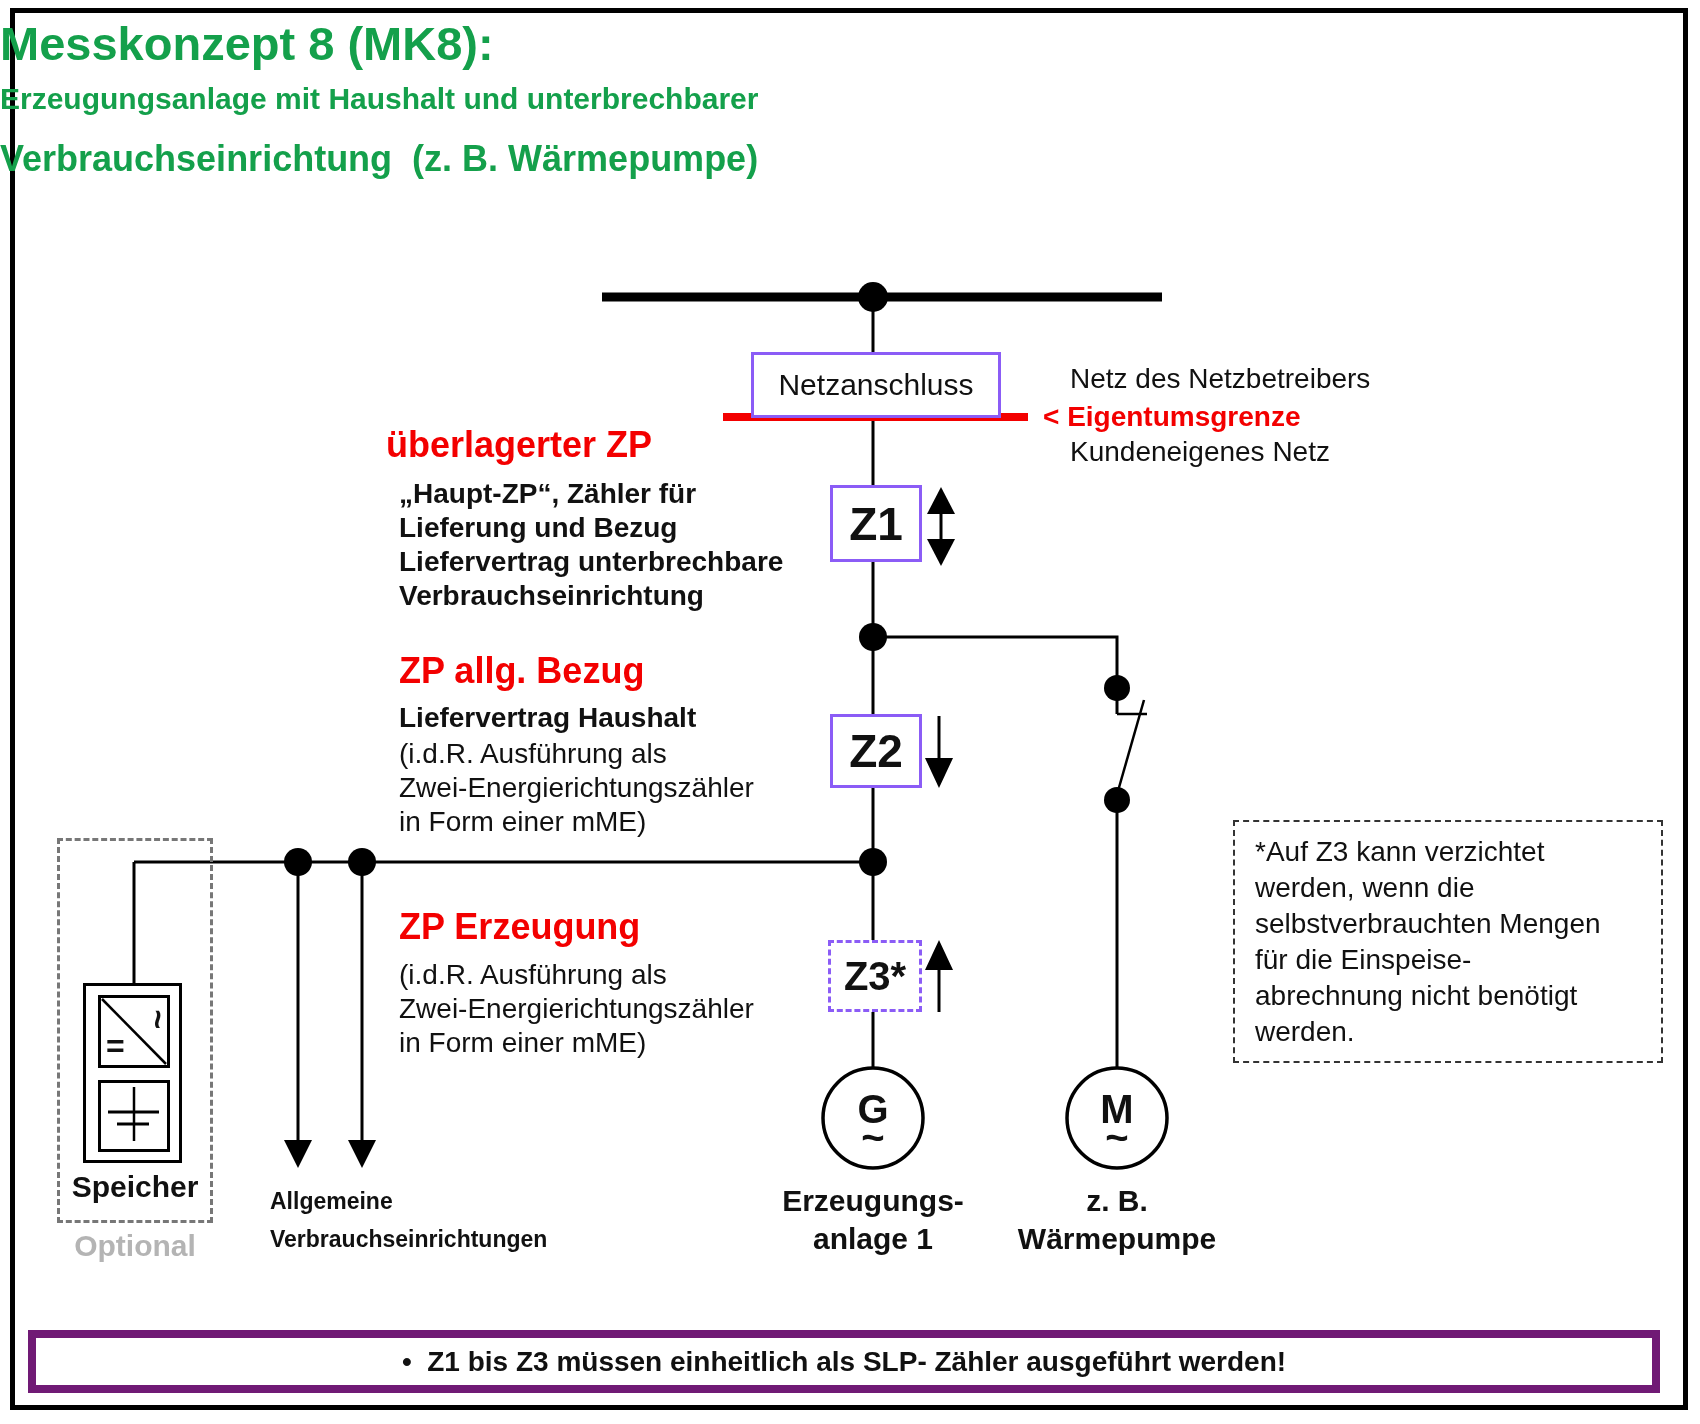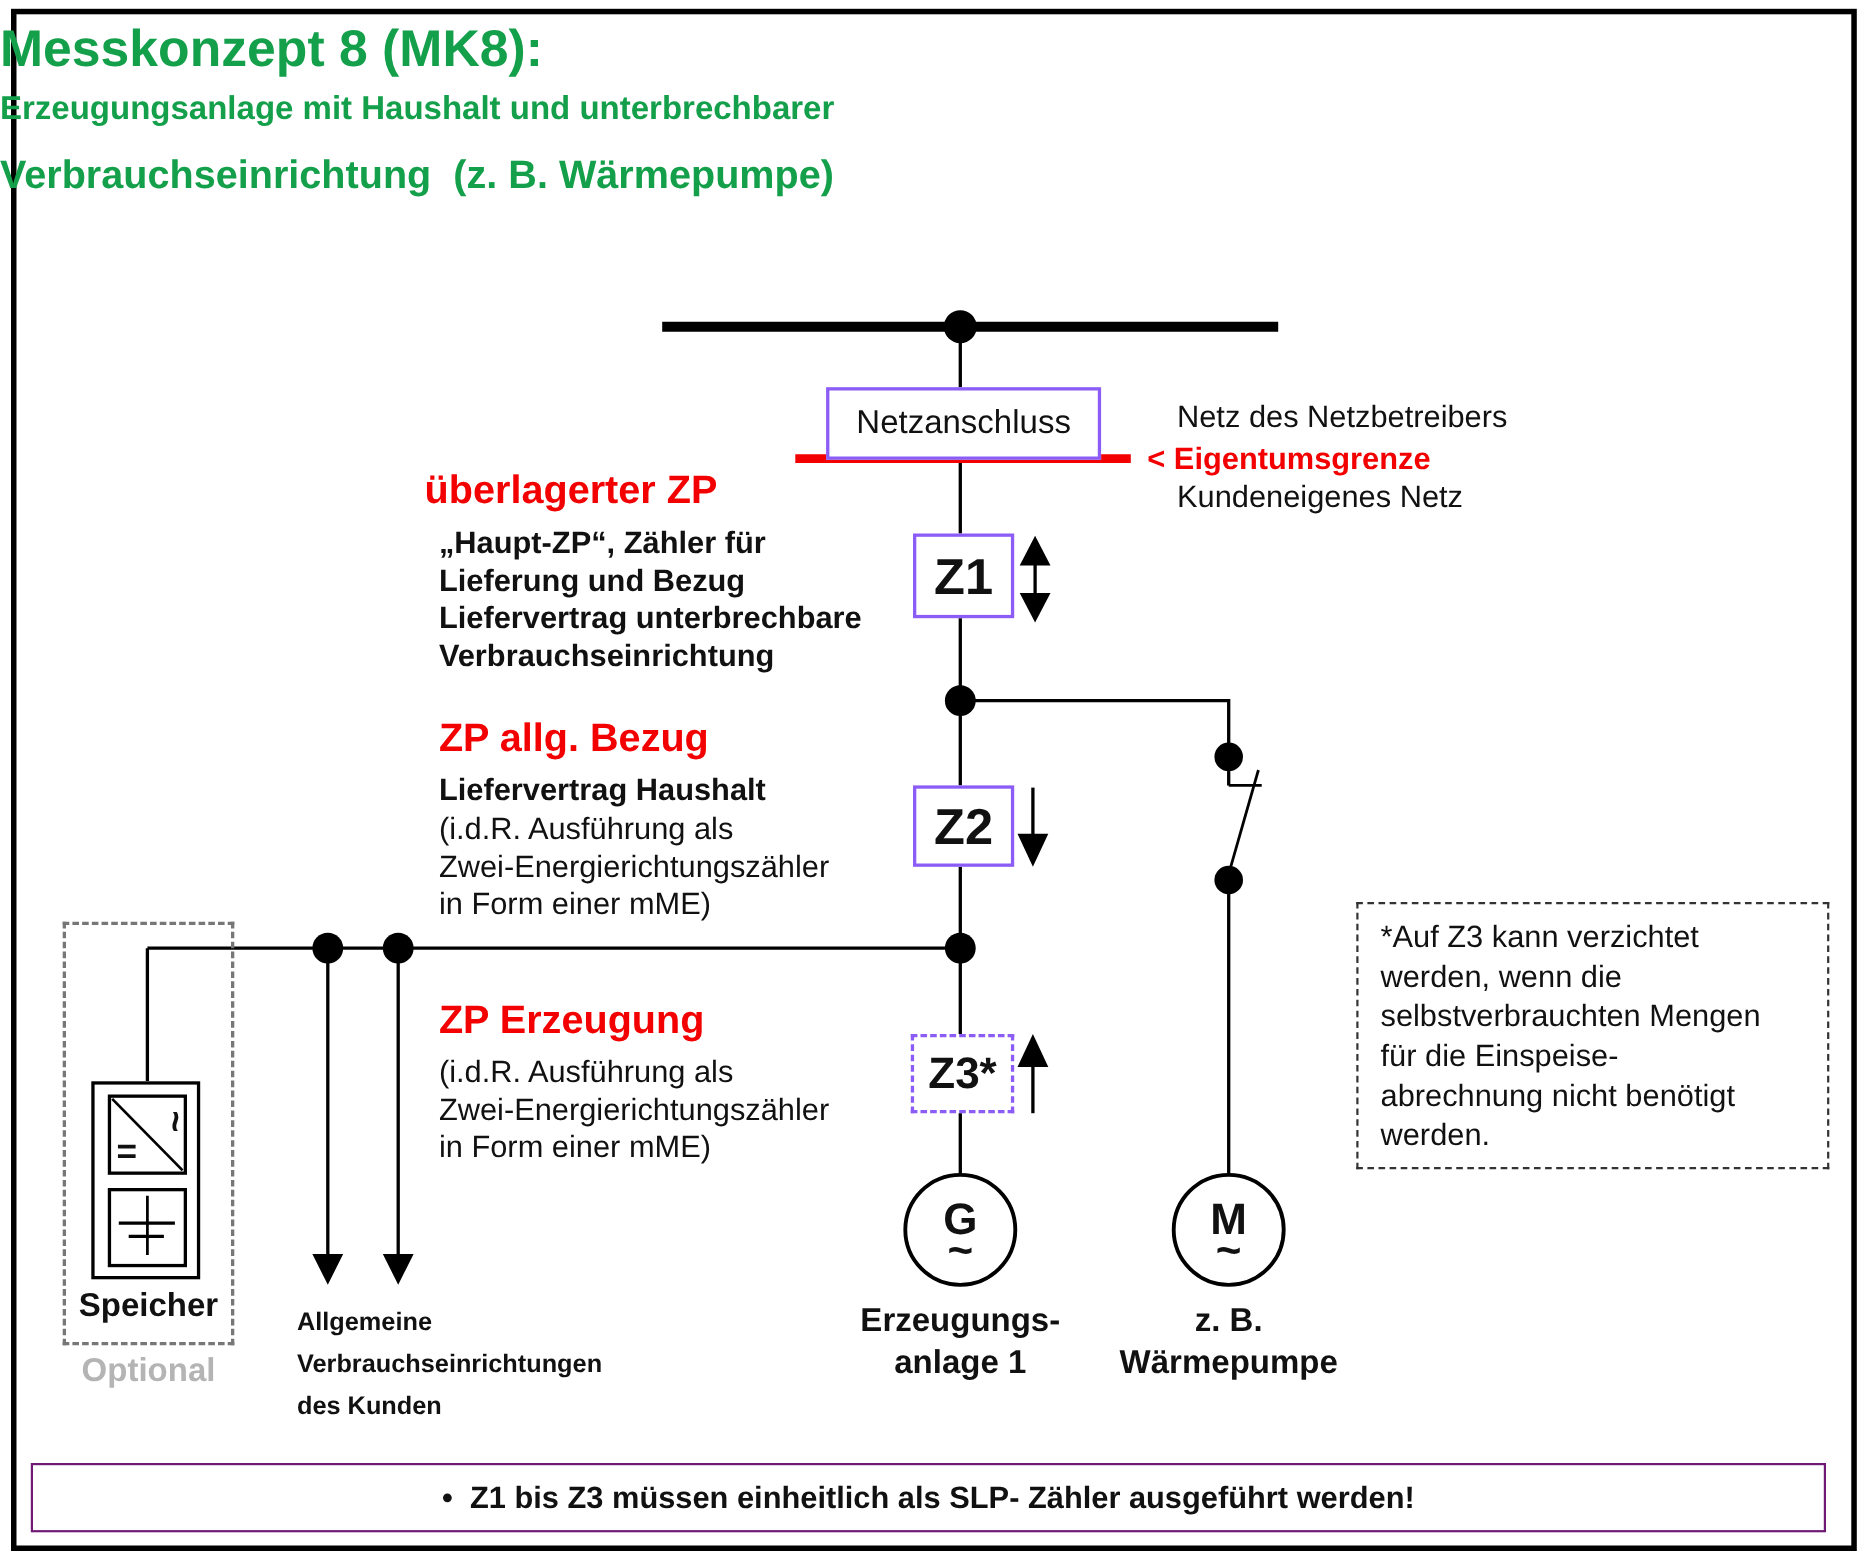--- a/index.html
+++ b/index.html
@@ -21,21 +21,21 @@
   .red{color:var(--red,#f30000);}
   .red-head{font-size:36px;font-weight:bold;color:var(--red,#f30000);white-space:pre;}
   .gray{color:var(--gray,#b4b4b4);}
   .center{text-align:center;}
   .notebox{border:2px dashed #333;background:#fff;padding:12px 20px;}
   .note-line{font-size:28px;line-height:36px;white-space:pre;}
   .storage-dash{border:3px dashed #777;}
   .storage-unit{background:#fff;border:3px solid #000;}
   .cell{position:absolute;box-sizing:border-box;border:3px solid #000;background:#fff;}
   .circle-lab{font-weight:bold;text-align:center;}
-  .footer-box{left:28px;top:1330px;width:1632px;height:63px;border:2px solid #701a75;
+  .footer-box{left:28px;top:1330px;width:1632px;height:63px;border:8px solid #701a75;
         display:flex;align-items:center;justify-content:center;}
   .footer-text{font-size:28px;font-weight:bold;white-space:pre;}
 </style>
 </head>
 <body>
 
 <div class="page">
 
   <div class="abs border-frame"></div>
 
@@ -161,20 +161,19 @@
     <div>Erzeugungs-</div>
     <div>anlage 1</div>
   </div>
   <div class="abs center" style="left:997px;top:1182px;width:240px;font-size:30px;font-weight:bold;line-height:38px;">
     <div>z. B.</div>
     <div>Wärmepumpe</div>
   </div>
   <div class="abs" style="left:270px;top:1182px;font-size:23px;font-weight:bold;line-height:38px;">
     <div>Allgemeine</div>
     <div>Verbrauchseinrichtungen</div>
-    <div>des Kunden</div>
   </div>
 
   <div class="abs footer-box">
     <span class="footer-text">•  Z1 bis Z3 müssen einheitlich als SLP- Zähler ausgeführt werden!</span>
   </div>
 
 </div>
 
 </body></html>

